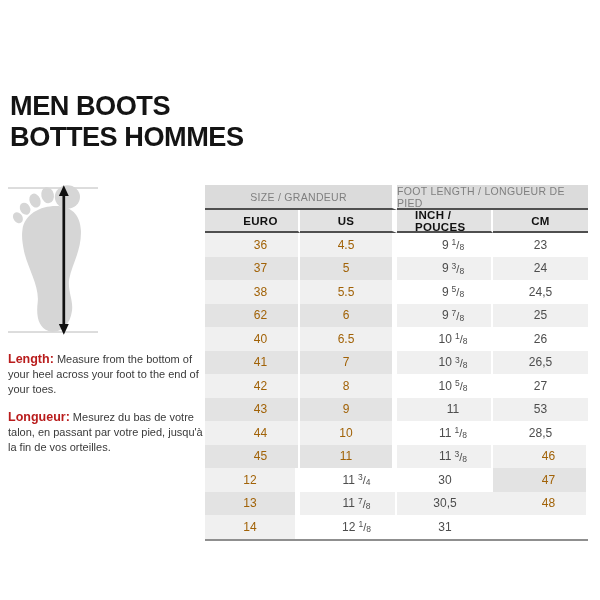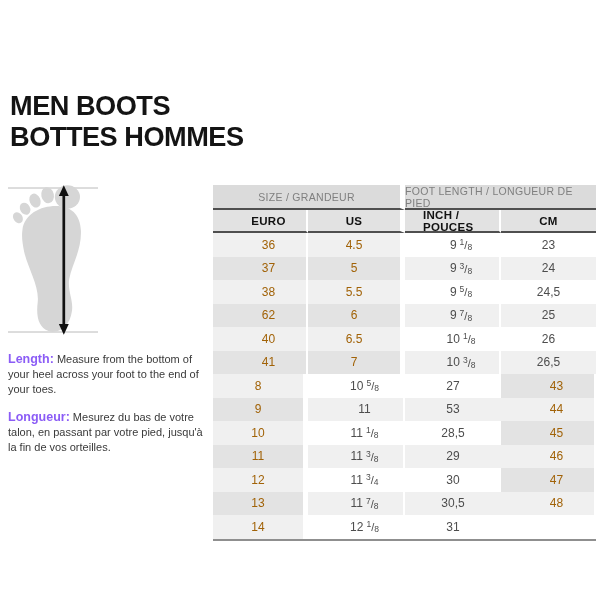--- a/index.html
+++ b/index.html
@@ -11,24 +11,24 @@
            font-size:28px; line-height:31px; letter-spacing:-0.5px;
            transform:scaleX(0.97); transform-origin:left top; }
 
   
   .foot-fig { position:absolute; left:8px; top:180px; }
 
   
   .notes { position:absolute; left:8px; top:352px; width:196px; color:#3a3a3a;
            font-size:11px; line-height:15px; }
   .notes p { margin-bottom:13px; }
-  .notes .lead { font-weight:bold; font-size:12.5px; color:#8b5cf6; }
+  .notes .lead { font-weight:bold; font-size:12.5px; color:#b91c1c; }
 
   
-  .size-table { position:absolute; left:213px; top:185px; width:383px;
+  .size-table { position:absolute; left:205px; top:185px; width:383px;
                 display:grid; grid-template-columns:95px 97px 96px 95px;
                 border-bottom:2px solid #8f8f8f; }
   .cell { display:flex; align-items:center; justify-content:center; }
   .gh { height:25px; background:#dbdbdb; color:#7f7f7f; font-size:10.5px;
         letter-spacing:0.3px; border-bottom:2px solid #4f4f4f; }
   .gh1 { grid-column:1 / span 2; border-right:5px solid #ffffff; }
   .gh2 { grid-column:3 / span 2; }
   .ch { height:23px; background:#e2e2e2; color:#111; font-size:11.5px; font-weight:bold;
         letter-spacing:0.3px; border-bottom:2px solid #4f4f4f; }
   .body-cell { height:23.5px; font-size:12px; }
@@ -132,20 +132,21 @@
   <div class="cell body-cell c-cm row-odd">26</div>
 
   <div class="cell body-cell c-euro sep2 row-even">41</div>
   <div class="cell body-cell c-us sep5 row-even">7</div>
   <div class="cell body-cell c-inch sep2 row-even">
         <span class="w">10</span>
         <span class="fr"><span class="num">3</span><span class="sl">/</span><span class="den">8</span></span>
       </div>
   <div class="cell body-cell c-cm row-even">26,5</div>
 
+  <div class="cell body-cell c-euro sep2 row-odd">42</div>
   <div class="cell body-cell c-us sep5 row-odd">8</div>
   <div class="cell body-cell c-inch sep2 row-odd">
         <span class="w">10</span>
         <span class="fr"><span class="num">5</span><span class="sl">/</span><span class="den">8</span></span>
       </div>
   <div class="cell body-cell c-cm row-odd">27</div>
 
   <div class="cell body-cell c-euro sep2 row-even">43</div>
   <div class="cell body-cell c-us sep5 row-even">9</div>
   <div class="cell body-cell c-inch sep2 row-even">
@@ -160,21 +161,20 @@
         <span class="fr"><span class="num">1</span><span class="sl">/</span><span class="den">8</span></span>
       </div>
   <div class="cell body-cell c-cm row-odd">28,5</div>
 
   <div class="cell body-cell c-euro sep2 row-even">45</div>
   <div class="cell body-cell c-us sep5 row-even">11</div>
   <div class="cell body-cell c-inch sep2 row-even">
         <span class="w">11</span>
         <span class="fr"><span class="num">3</span><span class="sl">/</span><span class="den">8</span></span>
       </div>
-  <div class="cell body-cell c-cm row-even">29</div>
 
   <div class="cell body-cell c-euro sep2 row-odd">46</div>
   <div class="cell body-cell c-us sep5 row-odd">12</div>
   <div class="cell body-cell c-inch sep2 row-odd">
         <span class="w">11</span>
         <span class="fr"><span class="num">3</span><span class="sl">/</span><span class="den">4</span></span>
       </div>
   <div class="cell body-cell c-cm row-odd">30</div>
 
   <div class="cell body-cell c-euro sep2 row-even">47</div>

